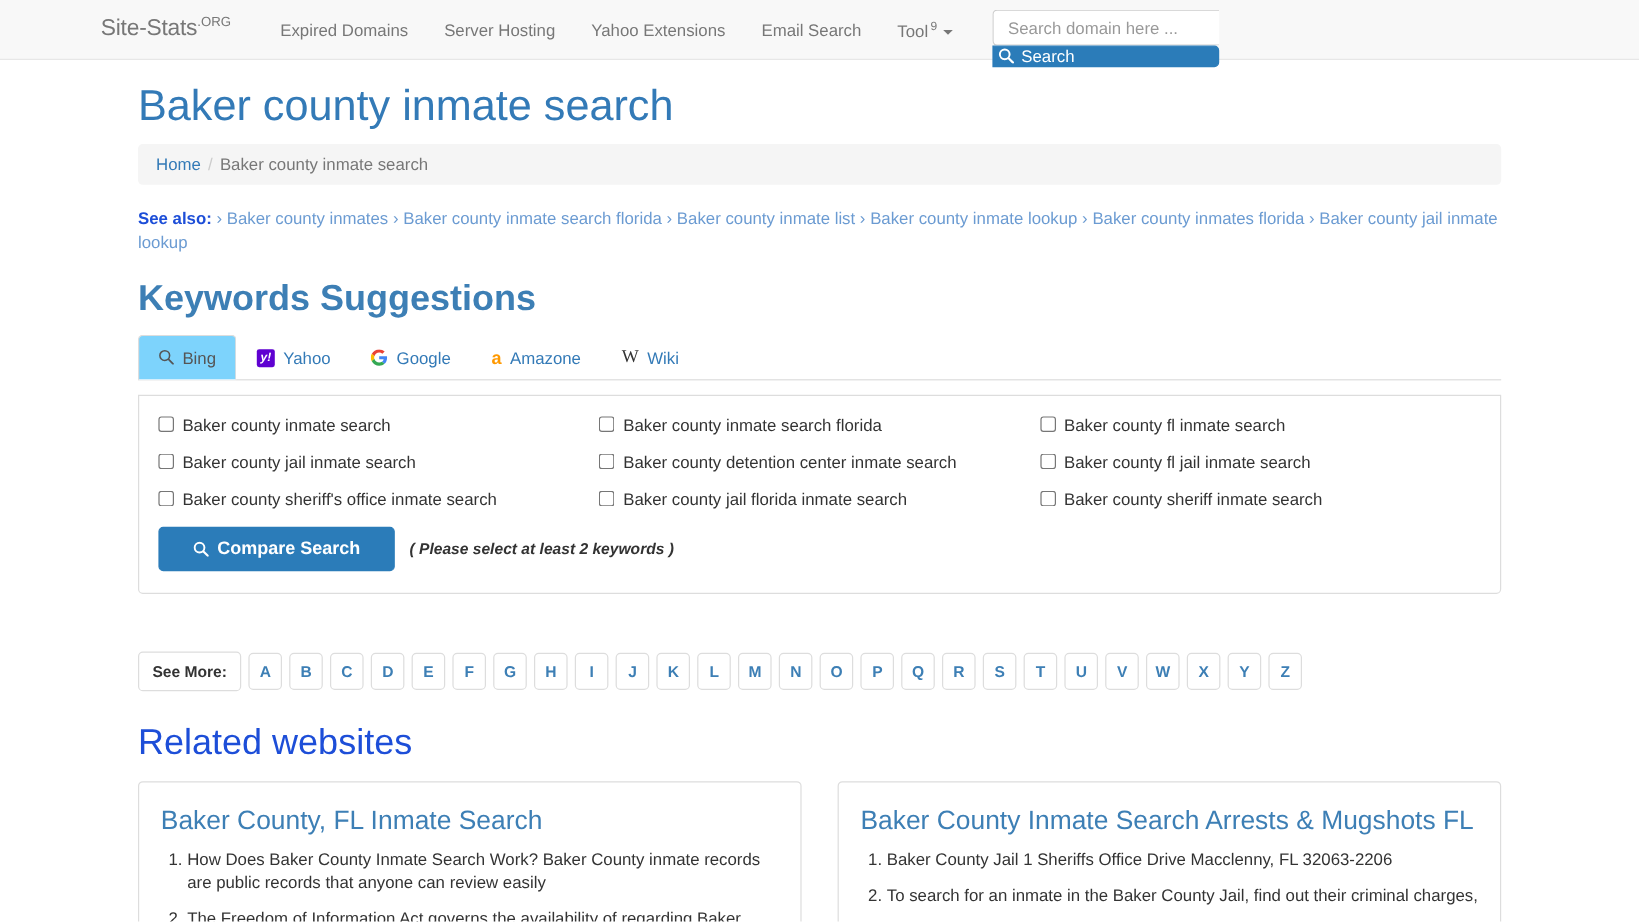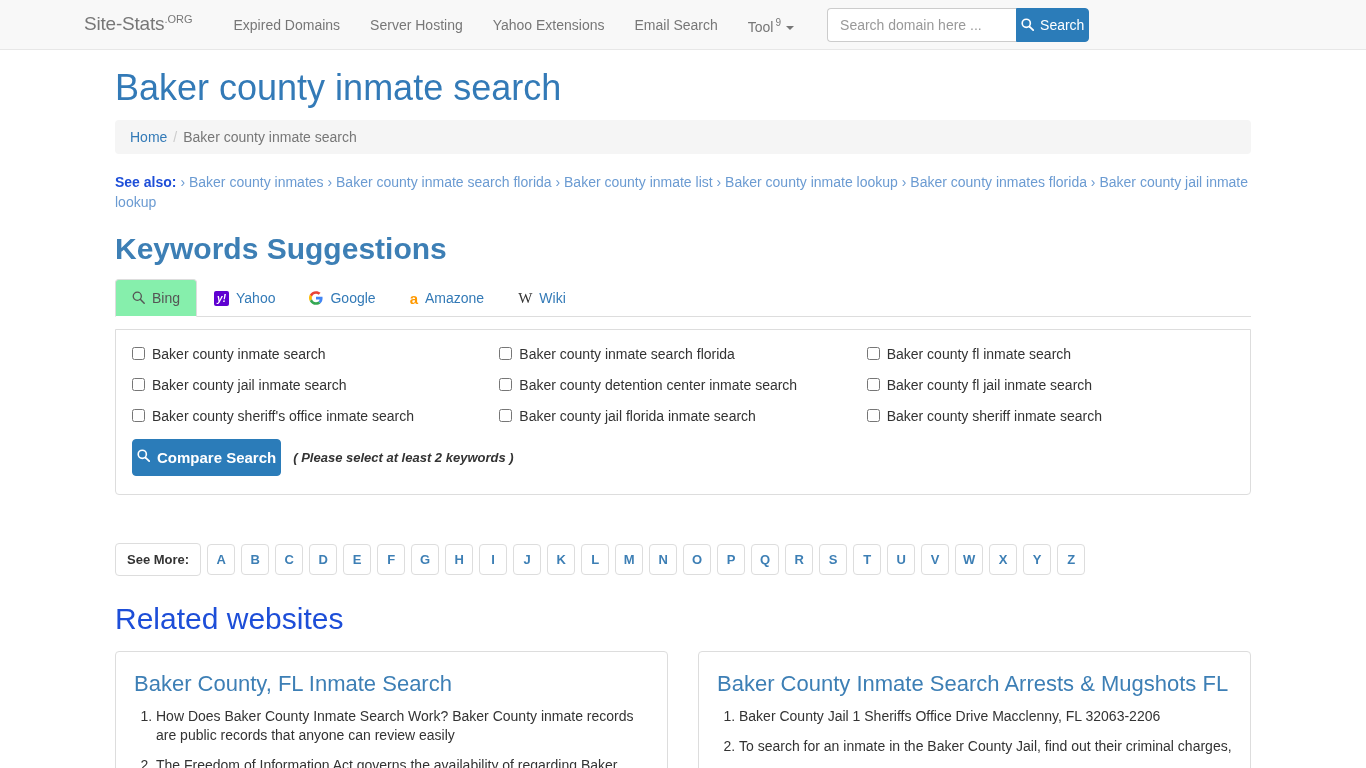--- a/index.html
+++ b/index.html
@@ -55,20 +55,21 @@
     margin-left: 5px;
     vertical-align: middle;
     border-top: 4px solid #777;
     border-right: 4px solid transparent;
     border-left: 4px solid transparent;
   }
   .search-group {
     display: flex;
     margin-left: 18px;
     height: 34px;
+    flex-direction: column;
   }
   .search-input {
     width: 189px;
     height: 34px;
     border: 1px solid #cccccc;
     border-right: none;
     border-radius: 4px 0 0 4px;
     padding: 6px 12px;
     font-size: 14px;
     color: #555;
@@ -156,21 +157,21 @@
     align-items: center;
     gap: 7px;
     border: 1px solid transparent;
     border-bottom: none;
     margin-bottom: -1px;
     border-radius: 4px 4px 0 0;
     cursor: pointer;
     background: transparent;
   }
   .tab.active {
-    background: #86efac;
+    background: #7dd3fc;
     border-color: #dddddd;
     border-bottom: 1px solid #ffffff;
     color: #555555;
     cursor: default;
   }
   .ico { display: inline-flex; align-items: center; justify-content: center; }
   .ico-yahoo {
     width: 15px; height: 15px;
     background: #5f01d1;
     color: #fff;
@@ -221,24 +222,25 @@
   }
   .kw-item label { cursor: pointer; }
 
   .compare-row { display: flex; align-items: center; gap: 12px; }
   .compare-btn {
     background: #2b7cb9;
     border: 1px solid #2b7cb9;
     color: #ffffff;
     font-size: 15px;
     font-weight: bold;
-    padding: 9px 4px;
+    padding: 9px 28px;
     border-radius: 4px;
     cursor: pointer;
     display: flex;
+    align-items: center;
     gap: 7px;
     font-family: "Liberation Sans", sans-serif;
   }
   .compare-note {
     font-style: italic;
     font-weight: bold;
     font-size: 13px;
     color: #333333;
   }
 

